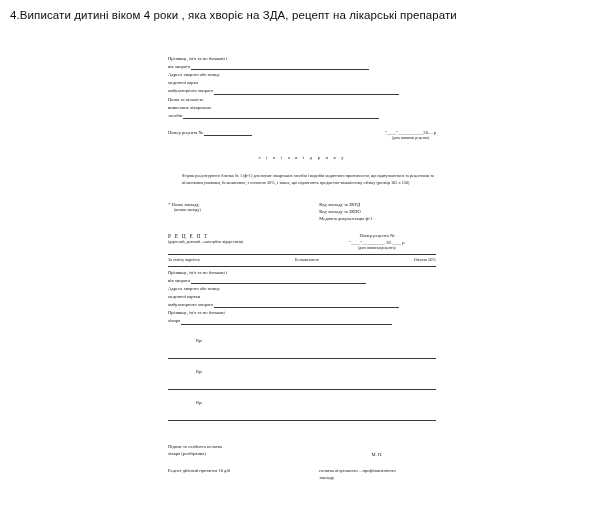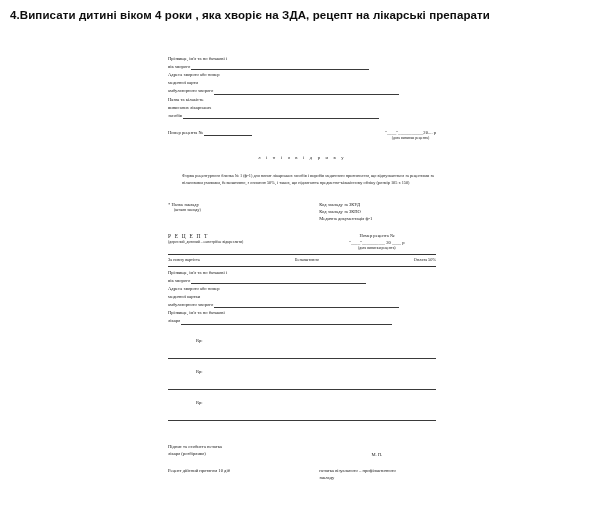--- a/index.html
+++ b/index.html
@@ -22,21 +22,20 @@
   }
   .task-title {
     position: absolute;
     left: 10px;
     top: 9px;
     font-family: "Liberation Sans", sans-serif;
     font-size: 11.5px;
     letter-spacing: 0.1px;
     color: #0d0d0d;
     white-space: nowrap;
-    font-weight: bold;
   }
   .form {
     position: absolute;
     left: 168px;
     top: 55px;
     width: 268px;
     font-size: 4.6px;
     line-height: 1.55;
     color: #1a1a1a;
   }

